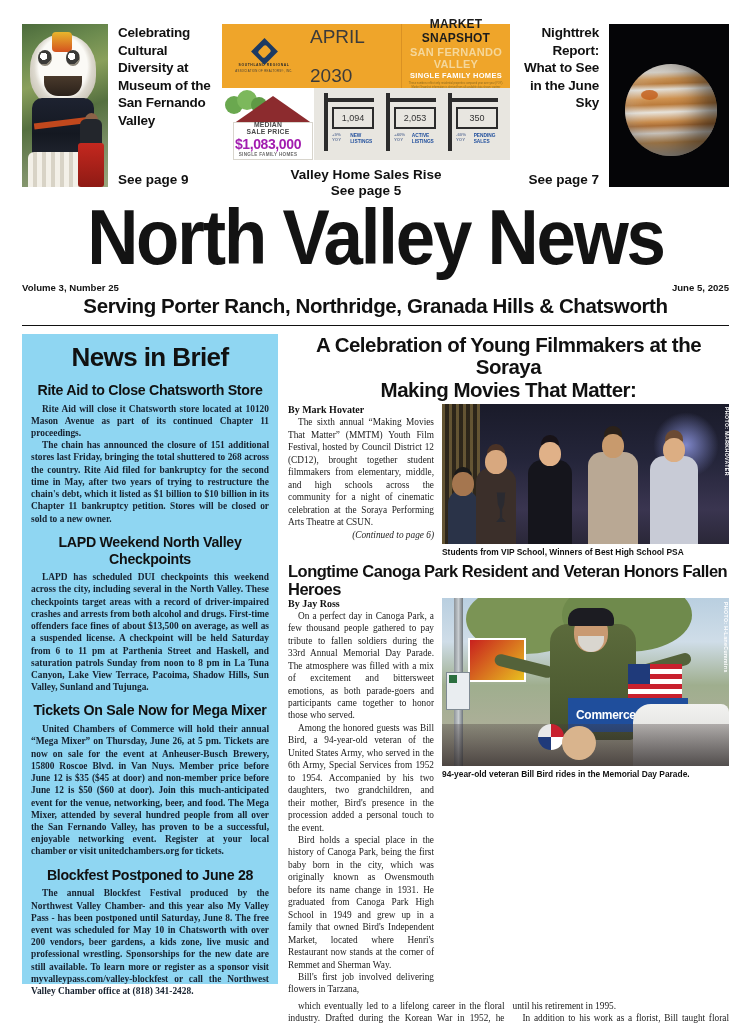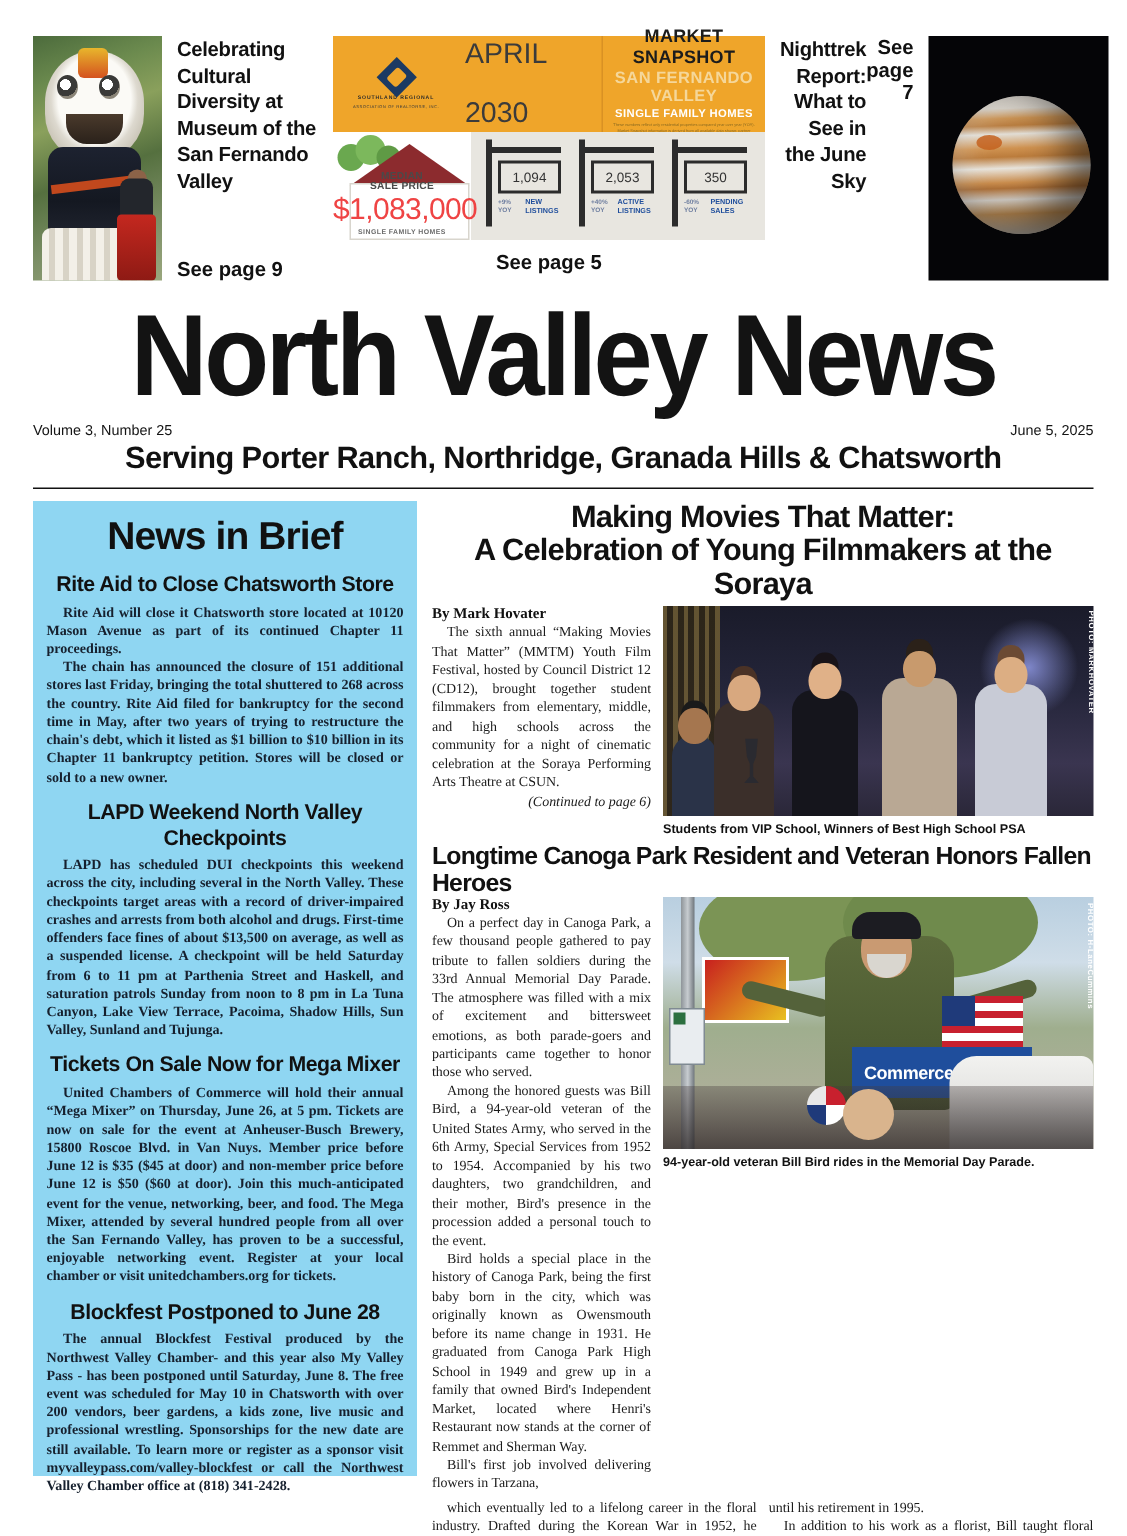--- a/index.html
+++ b/index.html
@@ -144,21 +144,21 @@
     position: absolute; left: 11px; top: 8px; width: 0; height: 0;
     border-left: 40px solid transparent; border-right: 40px solid transparent;
     border-bottom: 28px solid #8c2b2e;
   }
   .house-body {
     position: absolute; left: 11px; top: 34px; width: 80px; height: 38px;
     background: #fff; border: 1.5px solid #d8d5cd;
   }
   .price-text { position: relative; z-index: 3; text-align: center; width: 100%; padding-bottom: 3px; }
   .price-lbl { font-size: 6.8px; font-weight: 700; color: #4a4a4a; line-height: 1.12; letter-spacing: .2px;}
-  .price-val { font-size: 20px; font-weight: 400; color: #ef4444; letter-spacing: -0.4px; }
+  .price-val { font-size: 14px; font-weight: 700; color: #a21caf; letter-spacing: -0.4px; }
   .price-sub { font-size: 4.6px; font-weight: 700; color: #6b6b6b; letter-spacing: .3px; }
   .snap-stats {
     flex: 1; background: #e8e6e0; display: flex; align-items: center;
     justify-content: space-around; padding: 3px 5px;
   }
   .stat { position: relative; width: 56px; height: 62px; }
   .stat .post {
     position: absolute; left: 2px; top: 0; width: 4px; height: 58px; background: #2c2c2c;
   }
   .stat .arm {
@@ -177,21 +177,21 @@
   .stat .lbl { font-size: 4.8px; font-weight: 700; color: #1f4e9c; line-height: 1.15; }
   .snap-caption {
     text-align: center; font-weight: 700; font-size: 13.5px; color: #111;
     margin-top: 7px; line-height: 1.22;
   }
 
   
   .teaser-right { flex: 1; display: flex; padding-left: 8px; }
   .teaser-right-text {
     flex: 1; text-align: right; padding-right: 10px;
-    display: flex; flex-direction: row; justify-content: space-between; height: 163px;
+    display: flex; flex-direction: column; justify-content: space-between; height: 163px;
   }
   .planet-photo {
     width: 120px; flex: 0 0 120px; height: 163px; background: #050507;
     position: relative; overflow: hidden;
   }
   .planet {
     position: absolute; left: 16px; top: 40px; width: 92px; height: 92px; border-radius: 50%;
     background:
       linear-gradient(178deg,
         #cfc9c0 0%, #d8d2c8 10%,
@@ -213,21 +213,21 @@
   
   .masthead { padding: 6px 22px 0 22px; }
   .paper-title {
     text-align: center; font-weight: 700; font-size: 77px; line-height: .92;
     letter-spacing: -2.4px; color: #131313;
     font-family: "Liberation Sans", sans-serif;
     transform: scaleX(0.92); transform-origin: center;
   }
   .meta-row {
     display: flex; justify-content: space-between; align-items: baseline;
-    margin-top: 9px; font-weight: 400; font-size: 9.6px; color: #141414;
+    margin-top: 9px; font-weight: 700; font-size: 9.6px; color: #141414;
   }
   .serving {
     text-align: center; font-weight: 700; font-size: 20.5px; color: #111;
     margin-top: 1px; letter-spacing: -0.4px;
   }
   .rule { border-bottom: 1.4px solid #111; margin: 7px 22px 0 22px; }
 
   
   .content { display: flex; padding: 8px 22px 10px 22px; gap: 10px; }
   .col-brief { width: 256px; flex: 0 0 256px; }
@@ -495,20 +495,21 @@
                 </div>
               <div class="legend">
                 <div class="yoy">-60% YOY</div>
                 <div class="lbl">PENDING SALES</div>
               </div>
             </div>
           </div>
         </div>
       </div>
       <div class="snap-caption">
+        <div>Valley Home Sales Rise</div>
         <div>See page 5</div>
       </div>
     </div>
 
     <div class="teaser-right">
       <div class="teaser-right-text">
         <div class="teaser-head">Nighttrek Report: What to See in the June Sky</div>
         <div class="see-page">See page 7</div>
       </div>
       <div class="planet-photo">
@@ -562,22 +563,22 @@
           <div class="brief-body">
             <p>The annual Blockfest Festival produced by the Northwest Valley Chamber- and this year also My Valley Pass - has been postponed until Saturday, June 8.  The free event was scheduled for May 10 in Chatsworth with over 200 vendors, beer gardens, a kids zone, live music and professional wrestling. Sponsorships for the new date are still available. To learn more or register as a sponsor visit myvalleypass.com/valley-blockfest or call the Northwest Valley Chamber office at (818) 341-2428.</p>
           </div>
         </div>
       </div>
     </div>
 
     <div class="col-main">
 
       <div>
+        <div class="story-head h1">A Celebration of Young Filmmakers at the Soraya</div>
         <div class="story-head h1">Making Movies That Matter:</div>
-        <div class="story-head h1">A Celebration of Young Filmmakers at the Soraya</div>
 
         <div class="story1">
           <div class="story1-text">
             <div class="byline">By Mark Hovater</div>
             <div class="serif-body">
               <p>The sixth annual “Making Movies That Matter” (MMTM) Youth Film Festival, hosted by Council District 12 (CD12), brought together student filmmakers from elementary, middle, and high schools across the community for a night of cinematic celebration at the Soraya Performing Arts Theatre at CSUN.</p>
               <p class="contd">(Continued to page 6)</p>
             </div>
           </div>
           <div class="story1-photo-wrap">

